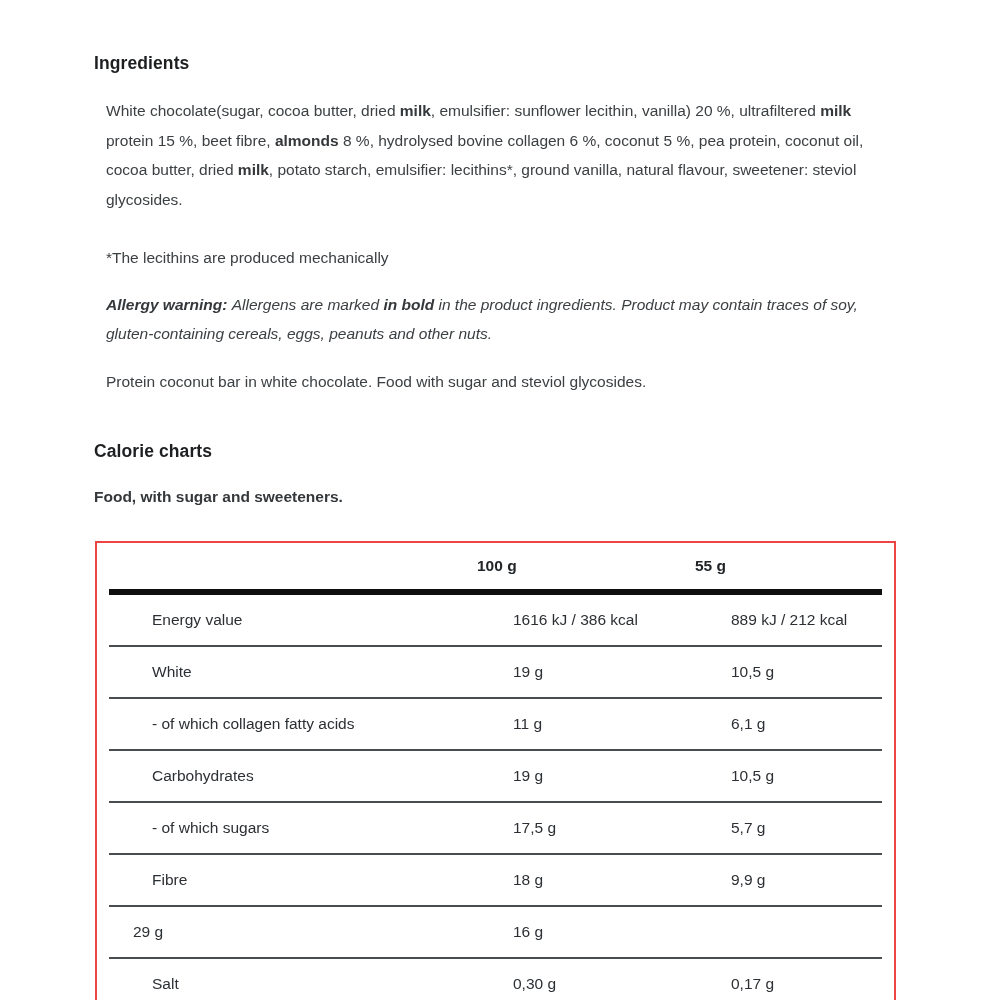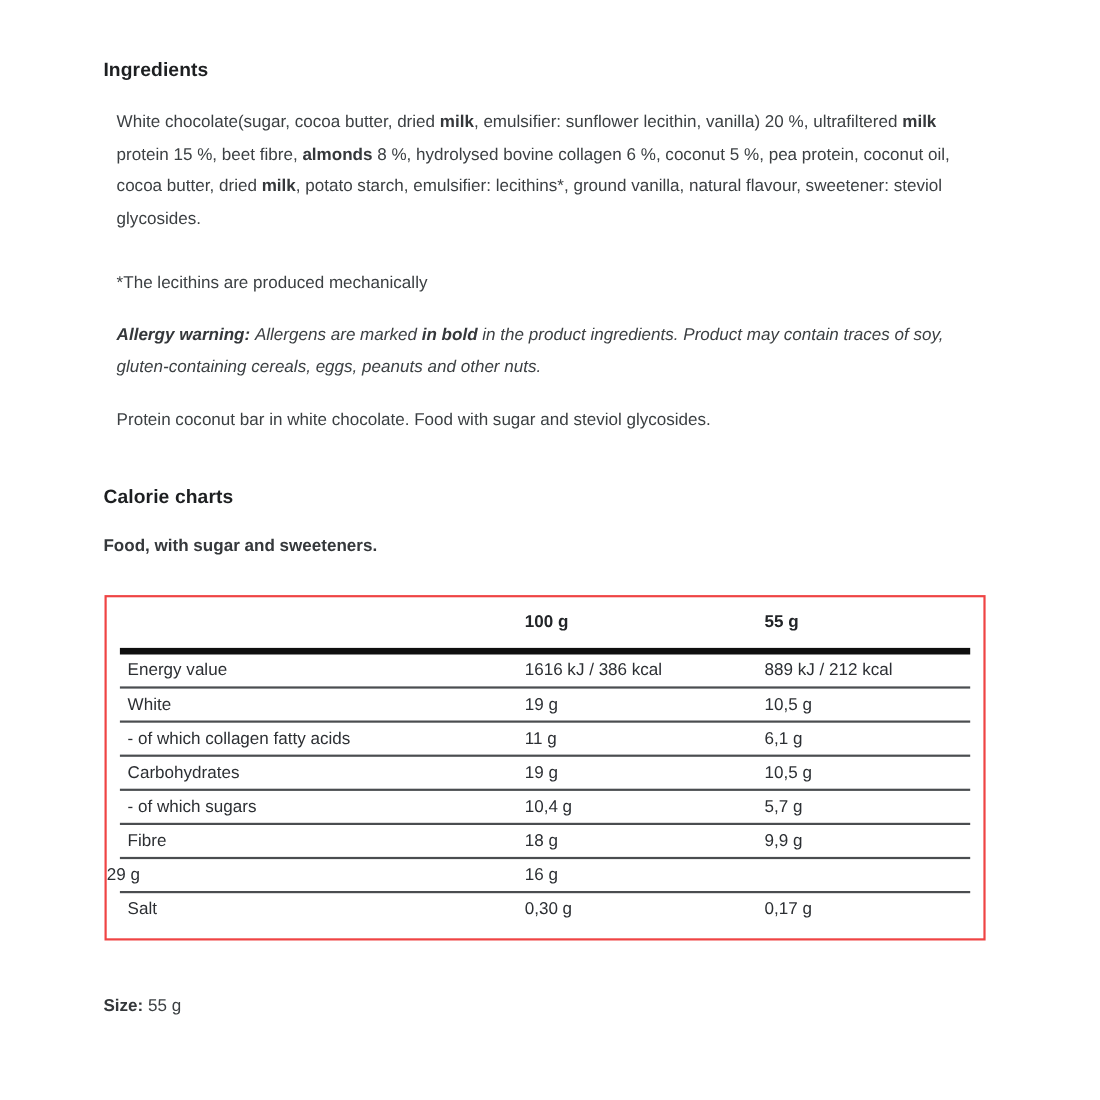--- a/index.html
+++ b/index.html
@@ -64,21 +64,21 @@
     color: #2c2f33;
   }
   .row .cell { white-space: nowrap; }
   .row .cell.label { padding-left: 19px; }
   .thead { height: 46px; font-weight: bold; color: #222528; }
   .thick-divider {
     height: 6px;
     background: #0f0f0f;
     margin: 0 12px;
   }
-  .trow { height: 29px; }
+  .trow { height: 50px; padding-left: 36px; }
   .sep {
     height: 2px;
     background: #4a4d50;
     margin: 0 12px;
   }
   .size-line {
     margin: 0;
     margin-top: 49px;
     font-size: 15.5px;
     line-height: 22px;
@@ -132,21 +132,21 @@
           </div>
           <div class="sep"></div>
           <div class="row trow">
             <div class="cell label">Carbohydrates</div>
             <div class="cell">19 g</div>
             <div class="cell">10,5 g</div>
           </div>
           <div class="sep"></div>
           <div class="row trow">
             <div class="cell label">- of which sugars</div>
-            <div class="cell">10,4 g</div>
+            <div class="cell">17,5 g</div>
             <div class="cell">5,7 g</div>
           </div>
           <div class="sep"></div>
           <div class="row trow">
             <div class="cell label">Fibre</div>
             <div class="cell">18 g</div>
             <div class="cell">9,9 g</div>
           </div>
           <div class="sep"></div>
           <div class="row trow">

